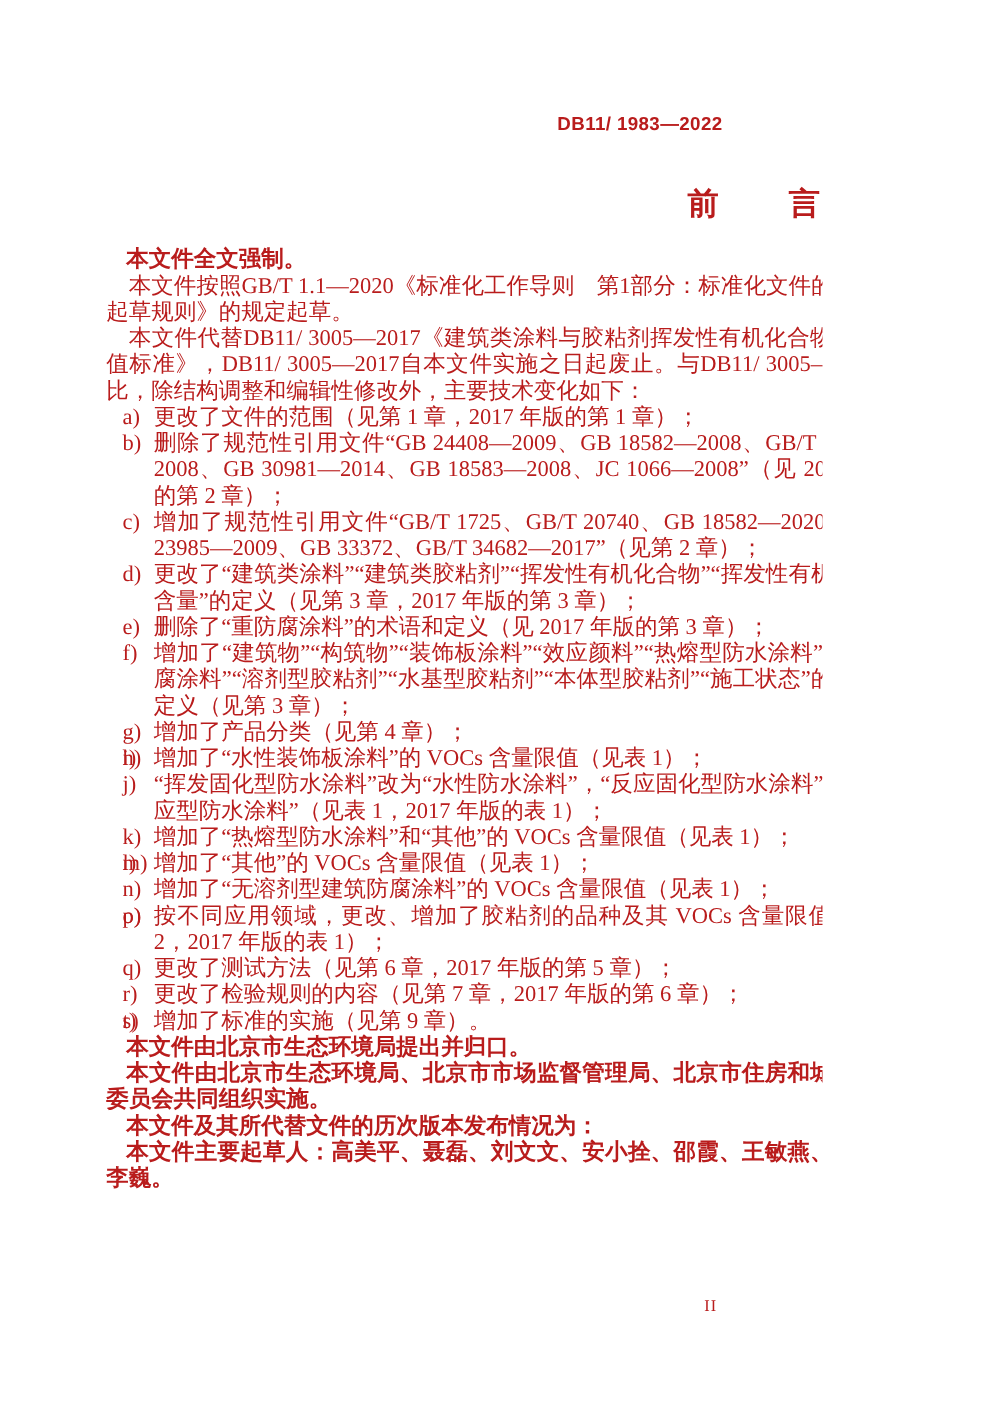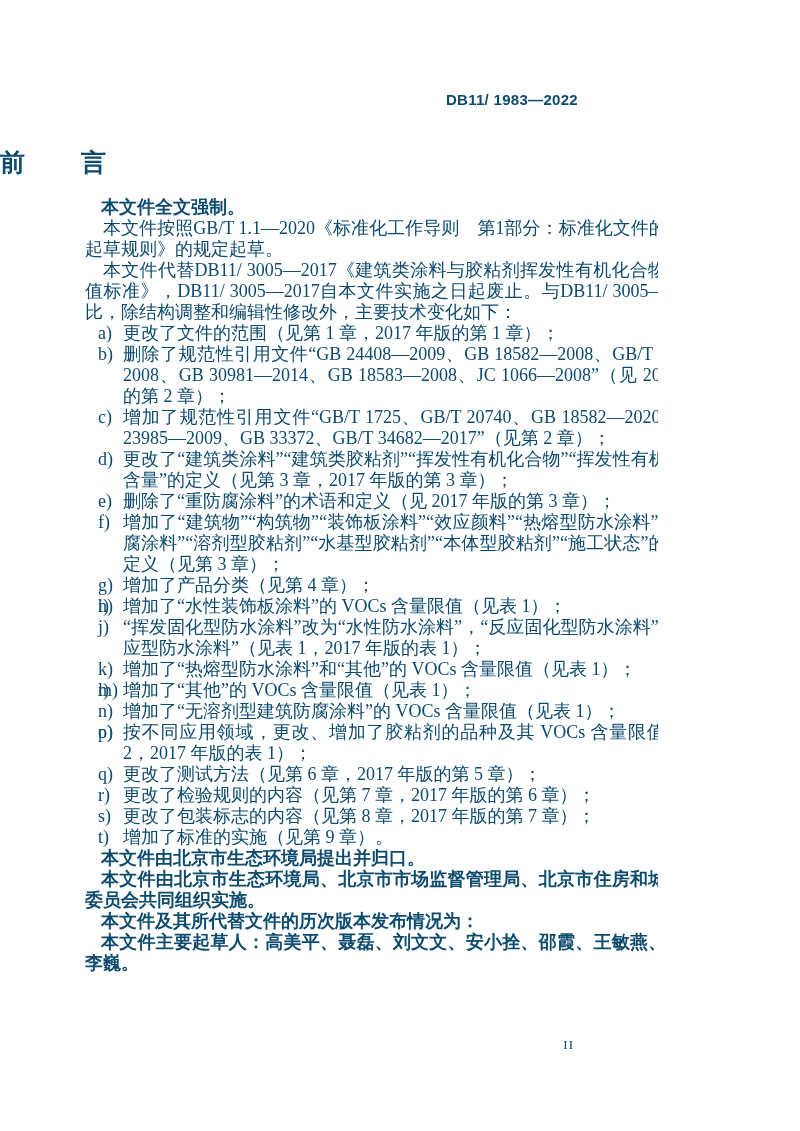--- a/index.html
+++ b/index.html
@@ -5,40 +5,40 @@
   html, body {
     margin: 0;
     padding: 0;
     background: #ffffff;
   }
   .page {
     position: relative;
     width: 658px;
     height: 1131px;
     background: #ffffff;
-    color: #0c4a6e;
+    color: #b91c1c;
     font-family: "Liberation Serif", "DejaVu Serif", serif;
     overflow: hidden;
   }
   .doc-number {
     position: absolute;
     top: 91px;
     right: 80px;
     font-family: "Liberation Sans", "DejaVu Sans", sans-serif;
     font-weight: 700;
     font-size: 15px;
     letter-spacing: 0.3px;
     white-space: nowrap;
   }
   .page-title {
     position: absolute;
     top: 129px;
     left: 0;
     right: 0;
-    text-align: left;
+    text-align: right;
     font-family: "Liberation Sans", "DejaVu Sans", sans-serif;
     font-weight: 700;
     font-size: 25px;
     letter-spacing: 2px;
   }
   .content {
     position: absolute;
     top: 197px;
     left: 85px;
     width: 636px;
@@ -180,21 +180,20 @@
           <span class="change-text">更改了测试方法（见第 6 章，2017 年版的第 5 章）；</span>
         </li>
 
         <li>
           <span class="change-label">r)</span>
           <span class="change-text">更改了检验规则的内容（见第 7 章，2017 年版的第 6 章）；</span>
         </li>
 
         <li>
           <span class="change-label">s)</span>
-          <span class="change-text">更改了包装标志的内容（见第 8 章，2017 年版的第 7 章）；</span>
         </li>
 
         <li>
           <span class="change-label">t)</span>
           <span class="change-text">增加了标准的实施（见第 9 章）。</span>
         </li>
       </ol>
 
     <div class="closing">
 

